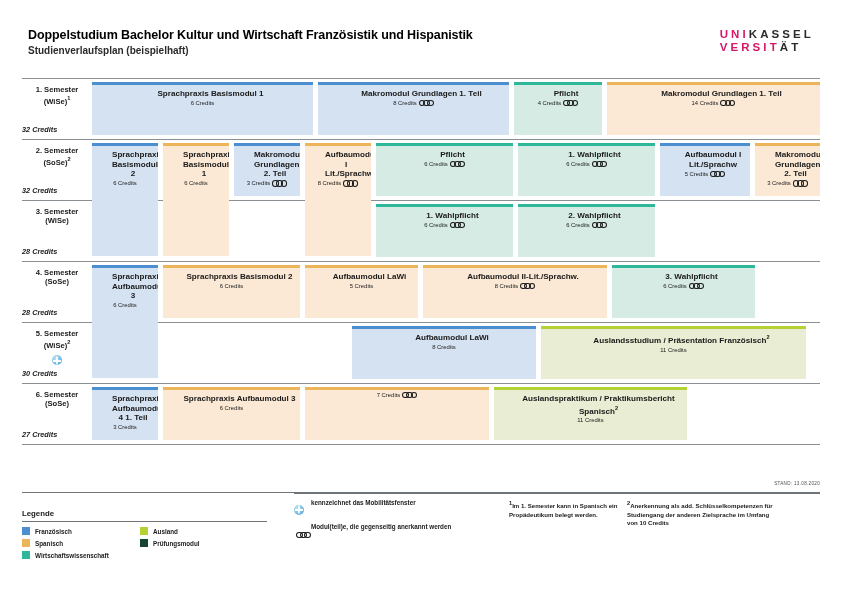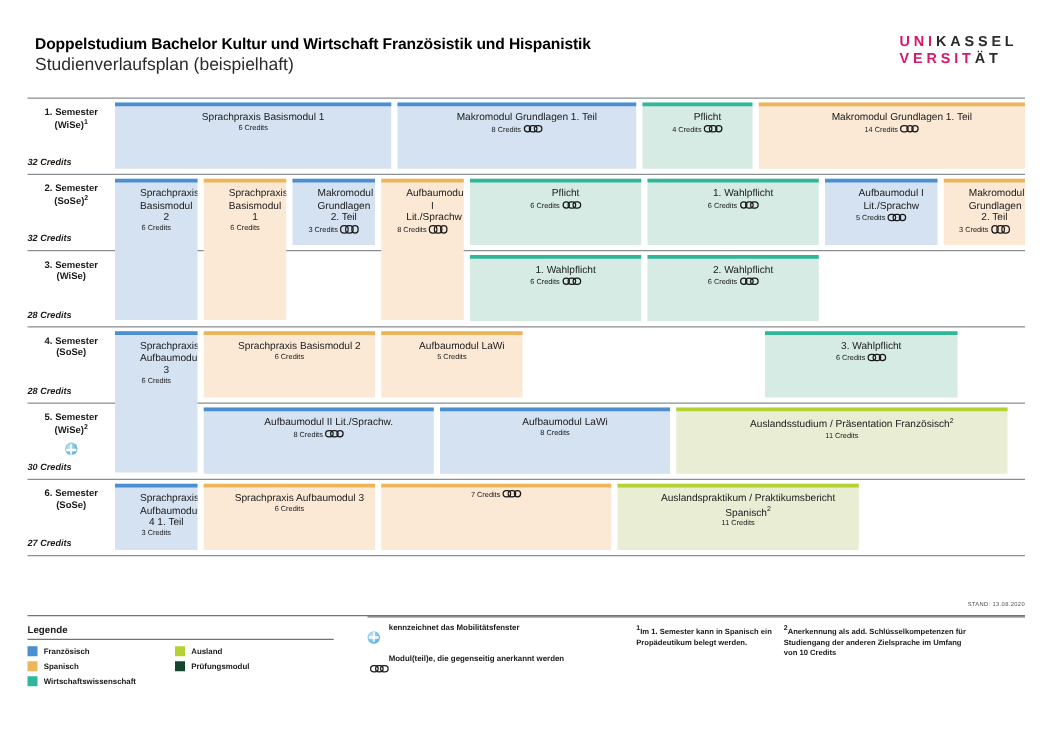--- a/index.html
+++ b/index.html
@@ -13,21 +13,21 @@
   }
   .page{position:relative;width:842px;height:595px;box-sizing:border-box;}
 
   
   .header{position:absolute;left:28px;top:28px;right:28px;height:44px;}
   .title{
     font-size:12.5px;font-weight:bold;color:#000000;letter-spacing:-0.1px;
     margin:0;line-height:14px;white-space:nowrap;
   }
   .subtitle{
-    font-size:14px;font-weight:normal;color:#2b2b2b;margin:2px 0 0 0;
+    font-size:10px;font-weight:bold;color:#2b2b2b;margin:2px 0 0 0;
     line-height:14px;white-space:nowrap;
   }
   .logo{position:absolute;right:0;top:0;text-align:left;}
   .logo-row{font-size:11.5px;font-weight:bold;letter-spacing:3.1px;line-height:13px;white-space:nowrap;}
   .logo .magenta{color:#d6176b;}
   .logo .dark{color:#2b2b2b;}
 
   
   .plan{position:absolute;left:22px;top:78px;width:798px;}
   .row{position:relative;border-top:1.4px solid #8a8f93;text-align:center;}
@@ -49,21 +49,21 @@
     content:"";position:absolute;left:4.1px;top:0.6px;width:1.8px;height:8.8px;
     border-left:0.9px solid #ffffff;border-right:0.9px solid #ffffff;box-sizing:border-box;border-radius:50%;
   }
 
   
   .mod{
     position:absolute;box-sizing:border-box;overflow:hidden;
     border-top-width:3.2px;border-top-style:solid;
   }
   .mod .mtitle{
-    font-size:8.1px;font-weight:normal;line-height:9.6px;
+    font-size:8.1px;font-weight:bold;line-height:9.6px;
     padding:4px 4px 0 20px;color:#1a1a1a;
   }
   .mod .mcred{
     font-size:5.9px;font-weight:normal;line-height:7px;padding:1.5px 4px 0 4px;color:#1a1a1a;
     white-space:nowrap;
   }
   
   .rings{display:inline-block;position:relative;width:15px;height:6.4px;vertical-align:-1px;margin-left:2px;}
   .rings i{
     position:absolute;top:0;width:6.6px;height:6.4px;border:1.25px solid #1a1a1a;
@@ -71,21 +71,21 @@
   }
   .rings i:nth-child(1){left:0;}
   .rings i:nth-child(2){left:4.2px;}
   .rings i:nth-child(3){left:8.4px;}
 
   
   .footer{position:absolute;left:22px;top:492px;width:798px;}
   .foot-rule{border-top:1.1px solid #6f7478;}
   .foot-cols{position:relative;padding-top:6px;}
   .foot-h{font-size:7.8px;font-weight:bold;color:#1a1a1a;margin-bottom:3px;}
-  .legend-box{position:absolute;left:0;top:6px;width:245px;}
+  .legend-box{position:absolute;left:0;top:16px;width:245px;}
   .hint-box{position:absolute;left:272px;top:0;right:0;}
   .hline{border-top:0.9px solid #6f7478;margin:0 0 5px 0;}
   .leg-item{display:flex;align-items:center;margin-bottom:4.2px;}
   .swatch{width:8px;height:8px;margin-right:5px;flex:0 0 auto;}
   .leg-label{font-size:6.3px;font-weight:bold;color:#1a1a1a;white-space:nowrap;}
   .leg-cols{display:flex;}
   .leg-col{width:118px;}
   .hint-row{display:flex;align-items:flex-start;margin-bottom:4px;}
   .hint-ico{width:17px;flex:0 0 auto;padding-top:0.5px;}
   .hint-txt{font-size:6.3px;font-weight:bold;line-height:8px;color:#1a1a1a;}
@@ -199,31 +199,31 @@
           <div class="mcred">6 Credits</div>
         </div>
         <div class="mod" style="left: 141px; width: 137px; top: 3px; height: 53px; border-top-color: rgb(237, 181, 90); background: rgb(251, 233, 213);">
           <div class="mtitle">Sprachpraxis Basismodul 2</div>
           <div class="mcred">6 Credits</div>
         </div>
         <div class="mod" style="left: 283px; width: 113px; top: 3px; height: 53px; border-top-color: rgb(237, 181, 90); background: rgb(251, 233, 213);">
           <div class="mtitle">Aufbaumodul LaWi</div>
           <div class="mcred">5 Credits</div>
         </div>
-        <div class="mod" style="left: 590px; width: 154px; top: 3px; height: 53px; border-top-color: rgb(47, 183, 154); background: rgb(214, 235, 228);">
+        <div class="mod" style="left: 401px; width: 184px; top: 3px; height: 53px; border-top-color: rgb(237, 181, 90); background: rgb(251, 233, 213);">
+          <div class="mtitle">Aufbaumodul II-Lit./Sprachw.</div>
+          <div class="mcred">8 Credits<span class="rings"><i></i><i></i><i></i></span></div>
+        </div>
+        <div class="mod" style="left: 590px; width: 143px; top: 3px; height: 53px; border-top-color: rgb(47, 183, 154); background: rgb(214, 235, 228);">
           <div class="mtitle">3. Wahlpflicht</div>
           <div class="mcred">6 Credits<span class="rings"><i></i><i></i><i></i></span></div>
         </div>
       </div>
       <div class="row" style="height: 60px;">
         <div class="semcell"><div class="sem-name">5. Semester<br>(WiSe)<span class="sup">2</span></div><span class="globe"></span><div class="sem-credits">30 Credits</div></div>
-        <div class="mod" style="left: 141px; width: 184px; top: 3px; height: 53px; border-top-color: rgb(75, 143, 208); background: rgb(213, 226, 241);">
-          <div class="mtitle">Aufbaumodul II Lit./Sprachw.</div>
-          <div class="mcred">8 Credits<span class="rings"><i></i><i></i><i></i></span></div>
-        </div>
         <div class="mod" style="left: 330px; width: 184px; top: 3px; height: 53px; border-top-color: rgb(75, 143, 208); background: rgb(213, 226, 241);">
           <div class="mtitle">Aufbaumodul LaWi</div>
           <div class="mcred">8 Credits</div>
         </div>
         <div class="mod" style="left: 519px; width: 265px; top: 3px; height: 53px; border-top-color: rgb(181, 210, 52); background: rgb(232, 237, 211);">
           <div class="mtitle">Auslandsstudium / Präsentation Französisch<span class="sup">2</span></div>
           <div class="mcred">11 Credits</div>
         </div>
       </div>
       <div class="row" style="height: 60px;">

